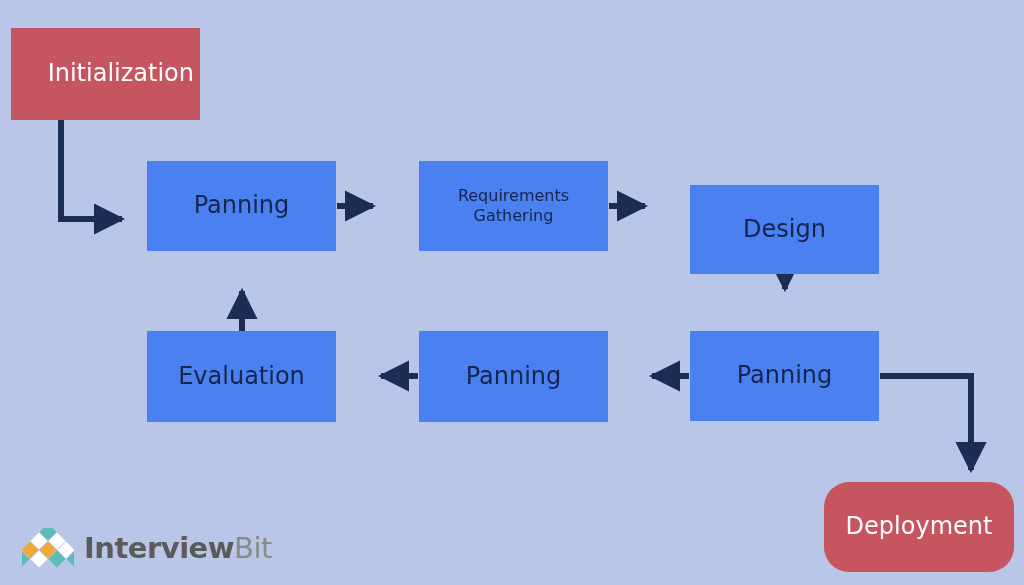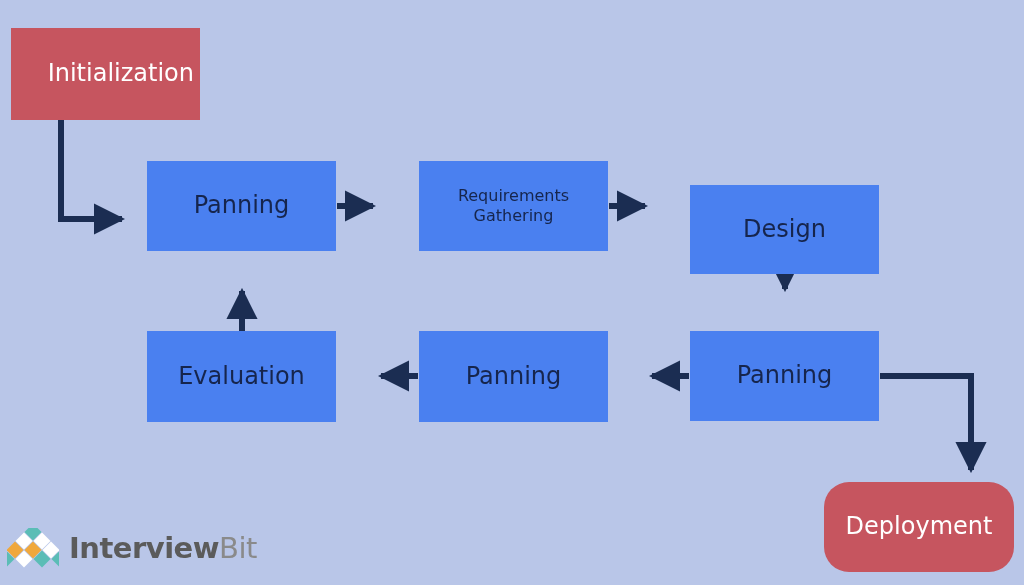--- a/index.html
+++ b/index.html
@@ -61,21 +61,21 @@
   #node-requirements   { left: 419px; top: 161px; width: 189px; height: 90px; }
   #node-design         { left: 690px; top: 161px; width: 189px; height: 89px; margin-top: 24px; }
   #node-evaluation     { left: 147px; top: 331px; width: 189px; height: 91px; }
   #node-planning-2     { left: 419px; top: 331px; width: 189px; height: 91px; }
   #node-coding         { left: 690px; top: 331px; width: 189px; height: 90px; }
   #node-deployment     { left: 824px; top: 482px; width: 190px; height: 90px; border-radius: 25px; }
 
   
   #logo {
     position: absolute;
-    left: 7px;
+    left: 22px;
     top: 528px;
     display: flex;
     align-items: center;
     gap: 10px;
     z-index: 4;
   }
   #logo-mark {
     width: 52px;
     height: 40px;
   }

